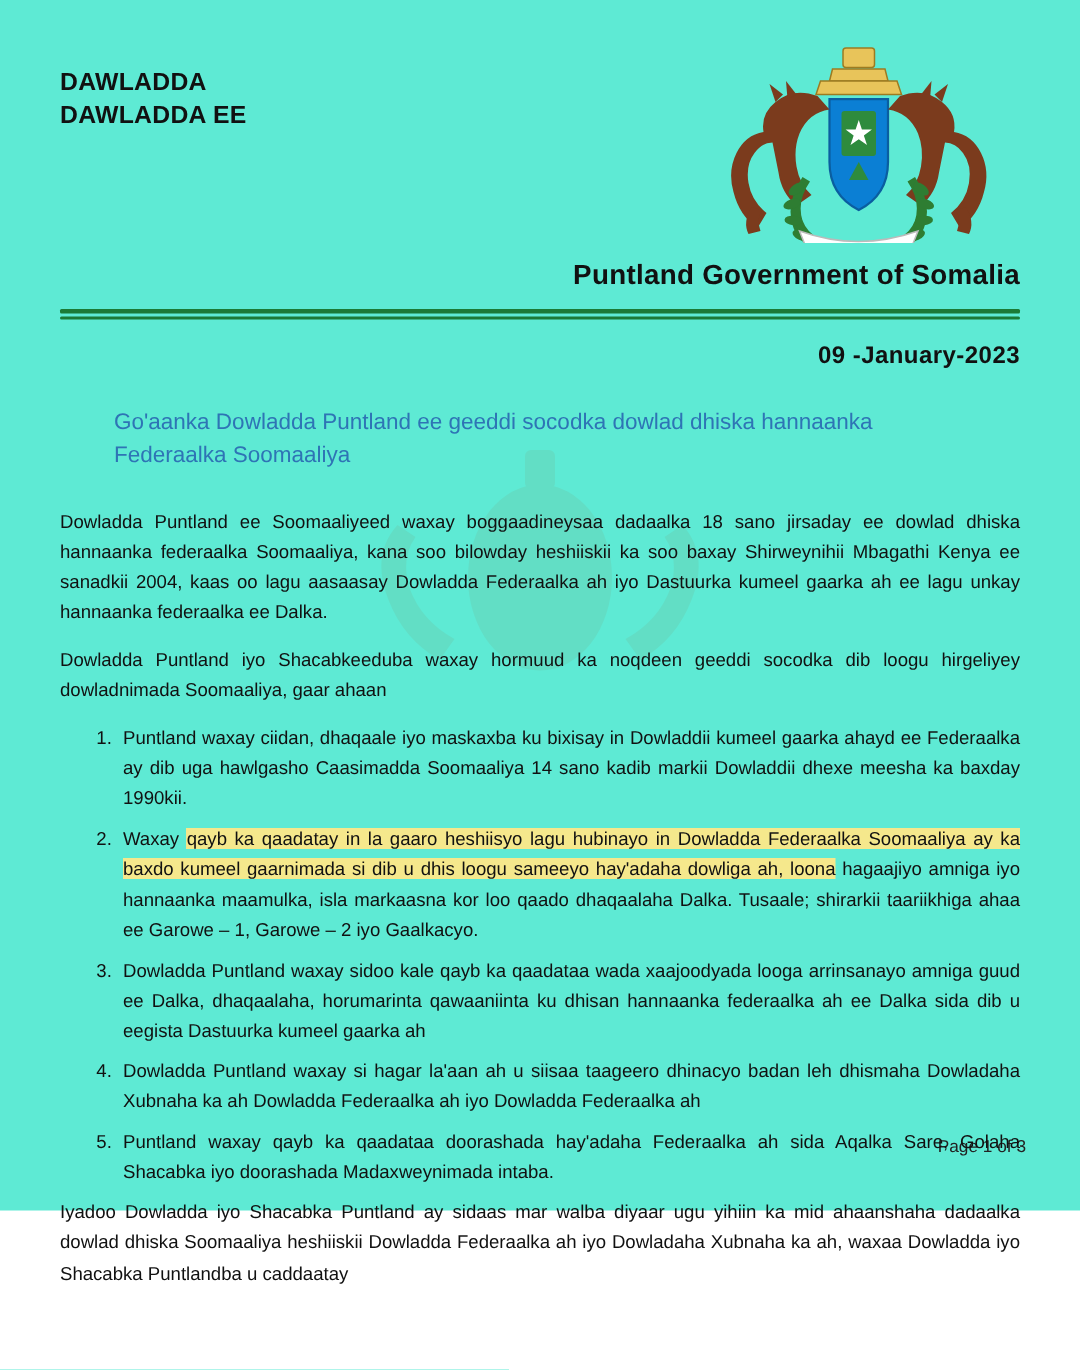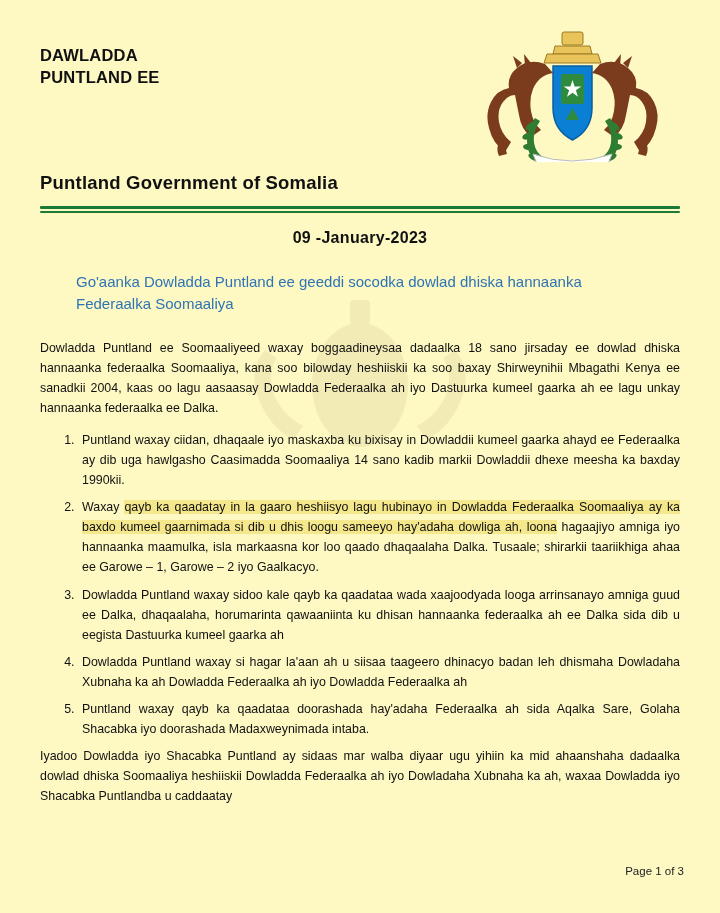--- a/index.html
+++ b/index.html
@@ -10,24 +10,24 @@
     width: 720px;
     height: 913px;
     background: #ffffff;
     font-family: "Liberation Sans", sans-serif;
     color: #1a1a1a;
     overflow: hidden;
   }
   .page {
     position: relative;
     width: 720px;
-    height: 913px;
+    height: 807px;
     box-sizing: border-box;
     padding: 0 40px;
-    background: #fef9c3;
+    background: #5eead4;
   }
 
   
   .header {
     position: relative;
     display: flex;
     align-items: flex-start;
     justify-content: space-between;
     padding-top: 30px;
     height: 140px;
@@ -55,42 +55,42 @@
   
   .emblem {
     position: relative;
     width: 215px;
     height: 125px;
     flex: 0 0 auto;
   }
   .emblem svg { display: block; }
 
   .gov-title {
-    text-align: left;
+    text-align: right;
     font-size: 18.5px;
     font-weight: bold;
     color: #111;
     margin-top: 2px;
     letter-spacing: 0.2px;
   }
 
   .rule {
     margin-top: 12px;
     height: 3px;
     background: #1b7a36;
     border-radius: 1px;
   }
   .rule.thin {
     margin-top: 2px;
     height: 1.5px;
     background: #1b7a36;
   }
 
   .date-line {
-    text-align: center;
+    text-align: right;
     font-weight: bold;
     font-size: 16px;
     color: #111;
     margin-top: 16px;
     letter-spacing: 0.3px;
   }
 
   .doc-title {
     text-align: left;
     color: #2e74b5;
@@ -162,21 +162,21 @@
         <path d="M55 60 q-18 20 -6 50 q10 26 34 40 l10 -14 q-22 -12 -30 -34 q-6 -20 4 -34z"></path>
         <path d="M245 60 q18 20 6 50 q-10 26 -34 40 l-10 -14 q22 -12 30 -34 q6 -20 -4 -34z"></path>
         <rect x="140" y="10" width="20" height="26" rx="4"></rect>
       </g>
     </svg>
   </div>
 
   <div class="header">
     <div class="header-left">
       <div>DAWLADDA</div>
-      <div>PUNTLAND EE</div>
+      <div>DAWLADDA EE</div>
     </div>
 
     <div class="emblem">
       <svg viewBox="0 0 215 132" width="215" height="132" aria-hidden="true">
 
         <g>
           <rect x="97" y="2" width="21" height="13" rx="2" fill="#e8c45a" stroke="#9c7b22" stroke-width="1"></rect>
           <polygon points="90,16 125,16 127,24 88,24" fill="#e8c45a" stroke="#9c7b22" stroke-width="1"></polygon>
           <polygon points="82,24 133,24 136,33 79,33" fill="#e8c45a" stroke="#9c7b22" stroke-width="1"></polygon>
         </g>
@@ -225,20 +225,21 @@
 
   <div class="rule"></div>
   <div class="rule thin"></div>
 
   <div class="date-line">09 -January-2023</div>
 
   <div class="doc-title">Go'aanka Dowladda Puntland ee geeddi socodka dowlad dhiska hannaanka Federaalka Soomaaliya</div>
 
   <div class="body-text">
     <p>Dowladda Puntland ee Soomaaliyeed waxay boggaadineysaa dadaalka 18 sano jirsaday ee dowlad dhiska hannaanka federaalka Soomaaliya, kana soo bilowday heshiiskii ka soo baxay Shirweynihii Mbagathi Kenya ee sanadkii 2004, kaas oo lagu aasaasay Dowladda Federaalka ah iyo Dastuurka kumeel gaarka ah ee lagu unkay hannaanka federaalka ee Dalka.</p>
+    <p>Dowladda Puntland iyo Shacabkeeduba waxay hormuud ka noqdeen geeddi socodka dib loogu hirgeliyey dowladnimada Soomaaliya, gaar ahaan</p>
 
     <ol class="clauses" id="clause-list">
         <li><span>Puntland waxay ciidan, dhaqaale iyo maskaxba ku bixisay in Dowladdii kumeel gaarka ahayd ee Federaalka ay dib uga hawlgasho Caasimadda Soomaaliya 14 sano kadib markii Dowladdii dhexe meesha ka baxday 1990kii.</span></li>
         <li><span>Waxay </span><span class="hl">qayb ka qaadatay in la gaaro heshiisyo lagu hubinayo in Dowladda Federaalka Soomaaliya ay ka baxdo kumeel gaarnimada si dib u dhis loogu sameeyo hay'adaha dowliga ah, loona</span><span> hagaajiyo amniga iyo hannaanka maamulka, isla markaasna kor loo qaado dhaqaalaha Dalka. Tusaale; shirarkii taariikhiga ahaa ee Garowe – 1, Garowe – 2 iyo Gaalkacyo.</span></li>
         <li><span>Dowladda Puntland waxay sidoo kale qayb ka qaadataa wada xaajoodyada looga arrinsanayo amniga guud ee Dalka, dhaqaalaha, horumarinta qawaaniinta ku dhisan hannaanka federaalka ah ee Dalka sida dib u eegista Dastuurka kumeel gaarka ah</span></li>
         <li><span>Dowladda Puntland waxay si hagar la'aan ah u siisaa taageero dhinacyo badan leh dhismaha Dowladaha Xubnaha ka ah Dowladda Federaalka ah iyo Dowladda Federaalka ah</span></li>
         <li><span>Puntland waxay qayb ka qaadataa doorashada hay'adaha Federaalka ah sida Aqalka Sare, Golaha Shacabka iyo doorashada Madaxweynimada intaba.</span></li>
       </ol>
 
     <p class="closing">Iyadoo Dowladda iyo Shacabka Puntland ay sidaas mar walba diyaar ugu yihiin ka mid ahaanshaha dadaalka dowlad dhiska Soomaaliya heshiiskii Dowladda Federaalka ah iyo Dowladaha Xubnaha ka ah, waxaa Dowladda iyo Shacabka Puntlandba u caddaatay</p>

